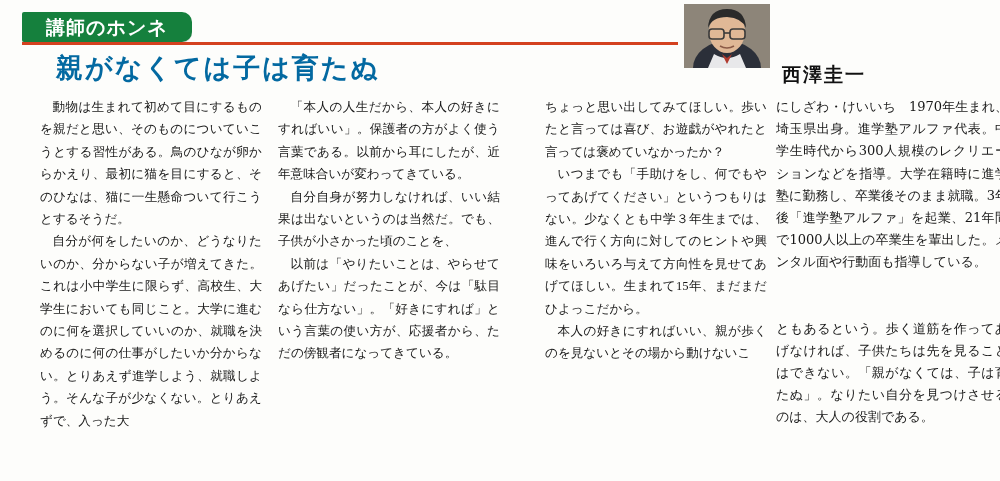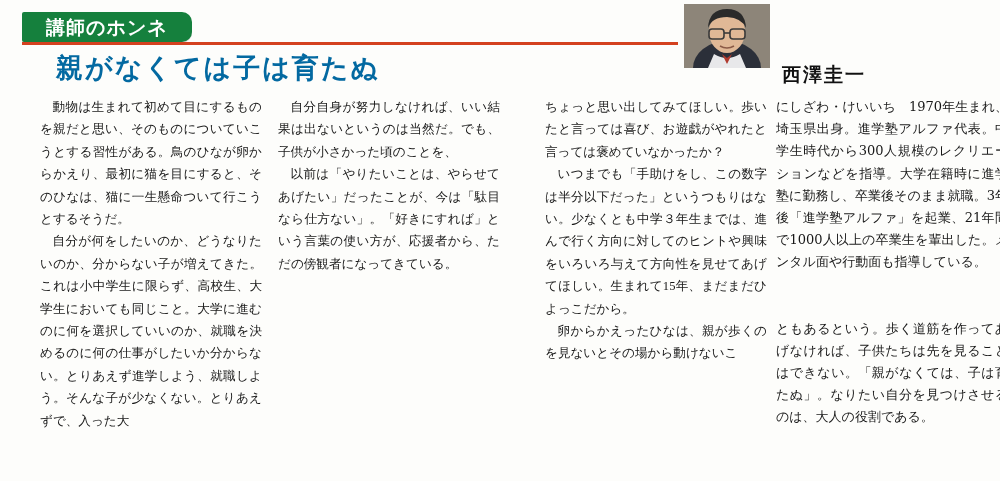--- a/index.html
+++ b/index.html
@@ -162,28 +162,29 @@
   </div>
 
   <div class="columns">
 
     <div class="col col-1">
       <p class="indent">動物は生まれて初めて目にするものを親だと思い、そのものについていこうとする習性がある。鳥のひなが卵からかえり、最初に猫を目にすると、そのひなは、猫に一生懸命ついて行こうとするそうだ。</p>
       <p class="indent">自分が何をしたいのか、どうなりたいのか、分からない子が増えてきた。これは小中学生に限らず、高校生、大学生においても同じこと。大学に進むのに何を選択していいのか、就職を決めるのに何の仕事がしたいか分からない。とりあえず進学しよう、就職しよう。そんな子が少なくない。とりあえずで、入った大</p>
     </div>
 
     <div class="col col-2">
+      <p class="indent">「本人の人生だから、本人の好きにすればいい」。保護者の方がよく使う言葉である。以前から耳にしたが、近年意味合いが変わってきている。</p>
       <p class="indent">自分自身が努力しなければ、いい結果は出ないというのは当然だ。でも、子供が小さかった頃のことを、</p>
       <p class="indent">以前は「やりたいことは、やらせてあげたい」だったことが、今は「駄目なら仕方ない」。「好きにすれば」という言葉の使い方が、応援者から、ただの傍観者になってきている。</p>
     </div>
 
     <div class="col col-3">
       <p>ちょっと思い出してみてほしい。歩いたと言っては喜び、お遊戯がやれたと言っては褒めていなかったか？</p>
-      <p class="indent">いつまでも「手助けをし、この数字は半分以下だった」というつもりはない。少なくとも中学３年生までは、進んで行く方向に対してのヒントや興味をいろいろ与えて方向性を見せてあげてほしい。生まれて15年、まだまだひよっこだから。</p>
-      <p class="indent">卵からかえったひなは、親が歩くのを見ないとその場から動けないこ</p>
+      <p class="indent">いつまでも「手助けをし、何でもやってあげてください」というつもりはない。少なくとも中学３年生までは、進んで行く方向に対してのヒントや興味をいろいろ与えて方向性を見せてあげてほしい。生まれて15年、まだまだひよっこだから。</p>
+      <p class="indent">本人の好きにすればいい、親が歩くのを見ないとその場から動けないこ</p>
     </div>
 
     <div class="col col-4">
       <p>にしざわ・けいいち　1970年生まれ、埼玉県出身。進学塾アルファ代表。中学生時代から300人規模のレクリエーションなどを指導。大学在籍時に進学塾に勤務し、卒業後そのまま就職。3年後「進学塾アルファ」を起業、21年間で1000人以上の卒業生を輩出した。メンタル面や行動面も指導している。</p>
       <div class="bio-gap"></div>
       <p>ともあるという。歩く道筋を作ってあげなければ、子供たちは先を見ることはできない。「親がなくては、子は育たぬ」。なりたい自分を見つけさせるのは、大人の役割である。</p>
     </div>
 
   </div>
 </div>

